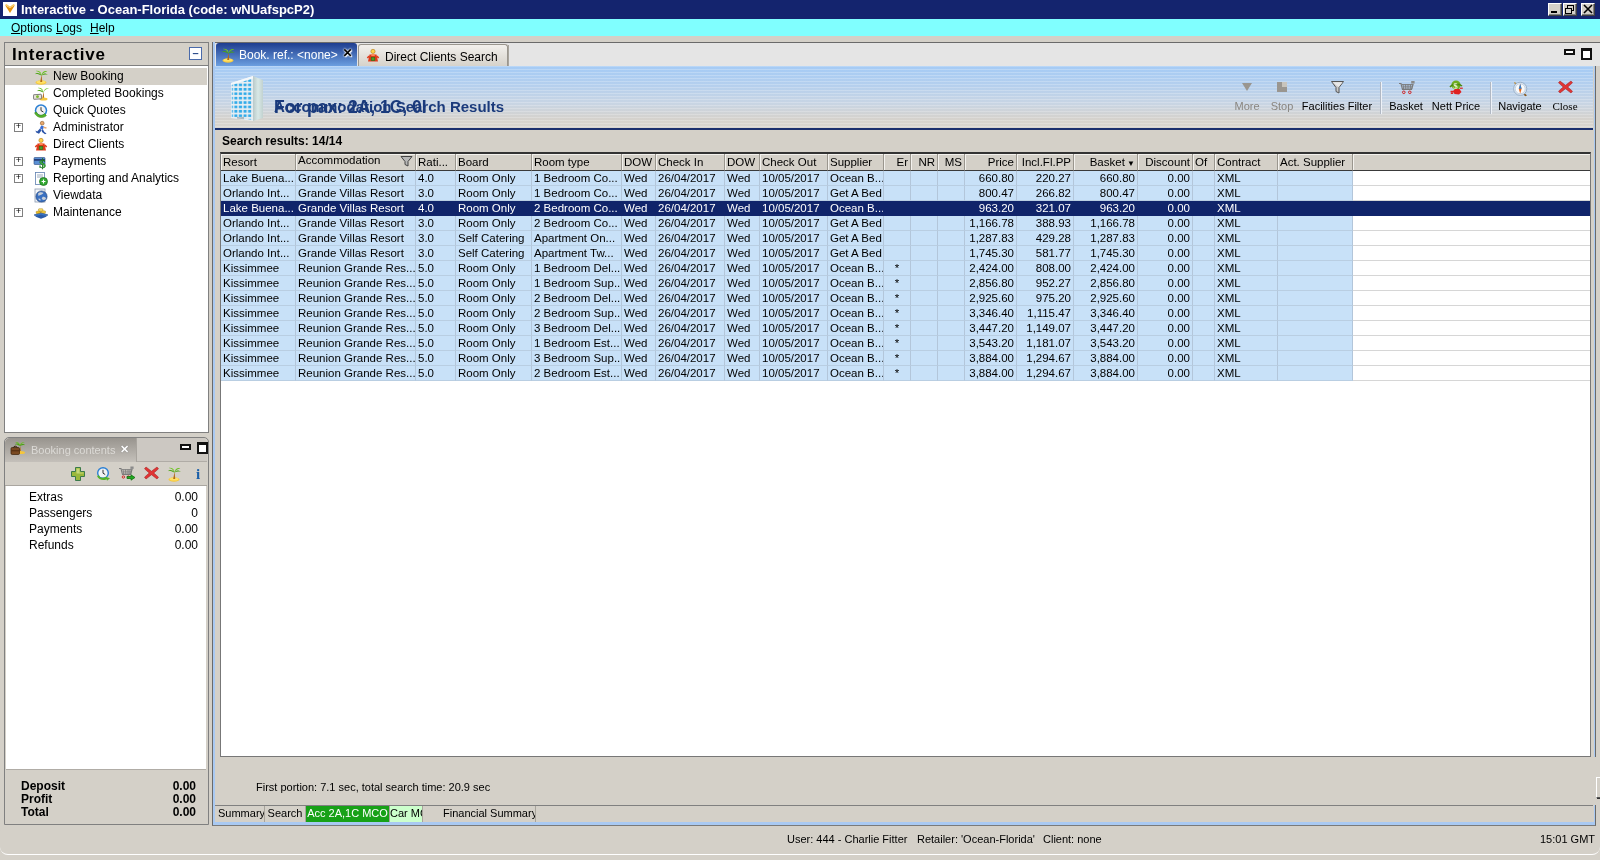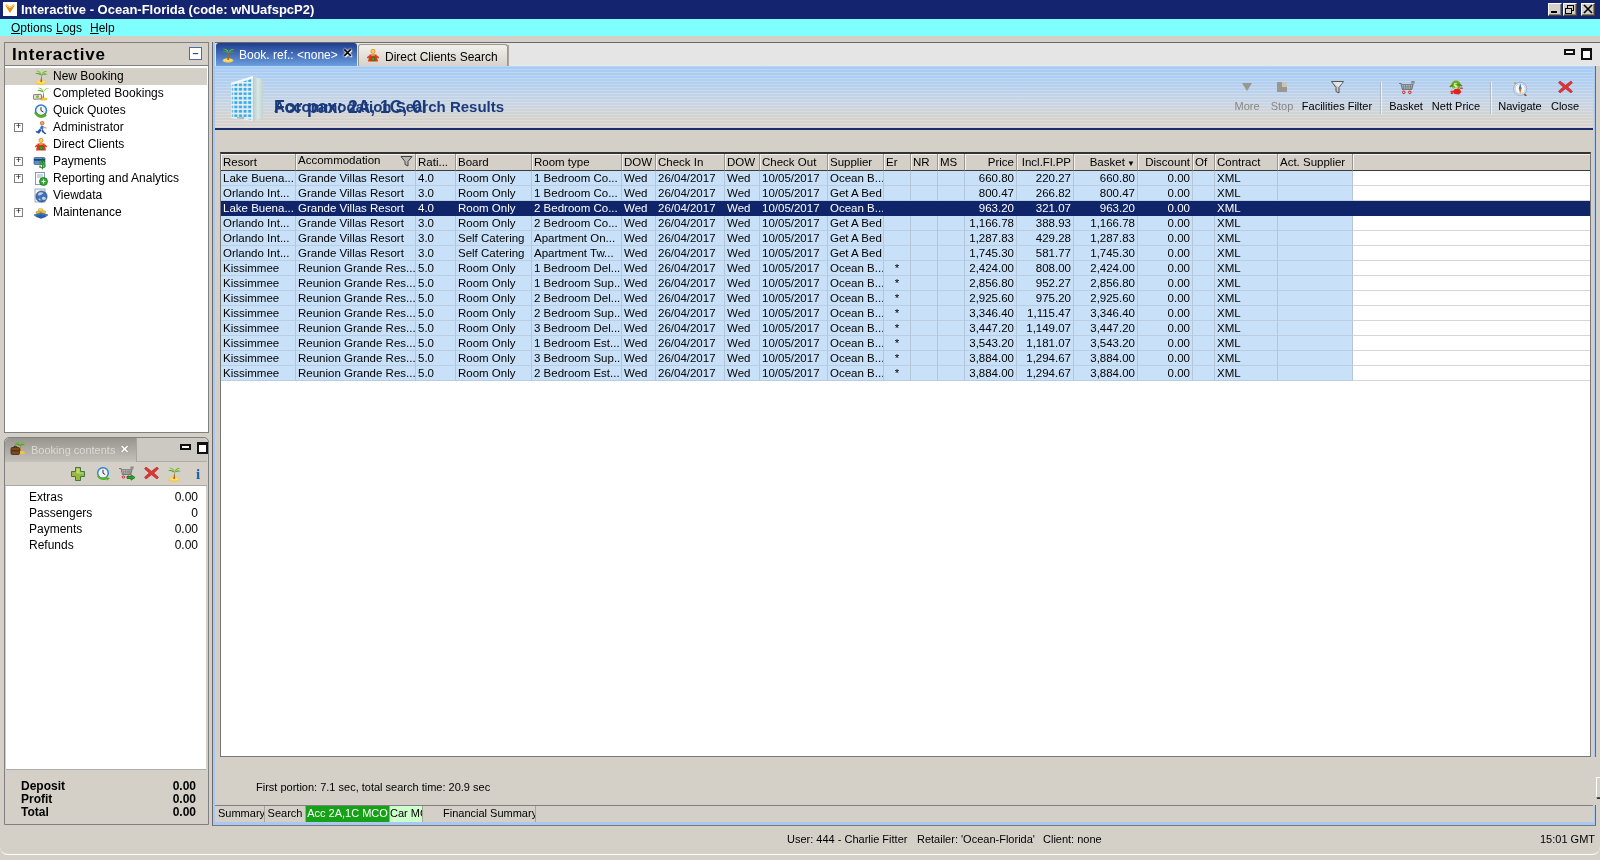--- a/index.html
+++ b/index.html
@@ -75,21 +75,21 @@
 #tablewrap { position:absolute; left:5px; top:110px; width:1371px; height:605px; background:#fff; border:1px solid #777; border-top:2px solid #333; }
 table { border-collapse:separate; border-spacing:0; table-layout:fixed; width:1369px; }
 td, th { box-sizing:border-box; overflow:hidden; white-space:nowrap; padding:0 2px; font-size:11.5px; font-weight:normal; text-align:left; }
 thead th { height:17px; background:#d4d0c8; border-right:1px solid #9a968e; border-bottom:1px solid #3a3a3a; box-shadow:inset 1px 1px 0 #f4f2ee; }
 tbody td { height:15px; line-height:14px; background:#c8e1f8; border-right:1px solid #b3c6da; border-bottom:1px solid #b9cee2; }
 tbody td.r { text-align:right; }
 tbody td.c { text-align:center; }
 tbody td.f { background:#fff; border-right:none; border-bottom:1px solid #d6d6d6; }
 tbody tr.sel td { background:#10246a; color:#fff; border-right-color:#10246a; border-bottom-color:#10246a; }
 th.r { text-align:right; }
-th.c { text-align:left; }
+th.c { text-align:right; }
 #fth { border-right:none; }
 
 #mfooter { position:absolute; left:0; top:715px; width:1482px; height:48px; background:#d4d0c8;margin-left:36px; }
 #mfooter .ftxt { position:absolute; left:5px; top:24px; font-size:11px; }
 #ibtn { position:absolute; left:1345px; top:20px; width:23px; height:21px; background:#d4d0c8; border:1px solid #fff; border-right-color:#555; border-bottom-color:#555; box-shadow:1px 1px 0 #333; text-align:center; }
 #footline { position:absolute; left:0; top:763px; width:1378px; height:1px; background:#808080; }
 #btabs { position:absolute; left:0; top:764px; width:1378px; height:16px; background:#d4d0c8; }
 #btabs .bt { position:absolute; top:0; height:16px; line-height:15px; font-size:11px; text-align:center; border-right:1px solid #a8a49c; overflow:hidden; white-space:nowrap; }
 #btabs .green { background:#17a117; color:#fff; }
 #btabs .lgreen { background:#ccffcc; color:#000; }
@@ -420,29 +420,32 @@
           <span class="ticn"><svg width="18" height="18" viewBox="0 0 18 18">
 <path d="M3 2 L5.5 3 L4 4.8 Z" fill="#c08a30"></path>
 <path d="M13.5 13 L16 15.5 L14.2 16.2 L12.6 14.4" fill="#8a5a20"></path>
 <circle cx="9.2" cy="8.8" r="6.6" fill="#dde8f4" stroke="#9ab0c8" stroke-width="1"></circle>
 <circle cx="9.2" cy="8.8" r="5" fill="#f8fafc" stroke="#b8c8da" stroke-width="0.8"></circle>
 <path d="M9.2 3.8 L10.6 8.8 L9.2 13.8 L7.8 8.8 Z" fill="#e86a1a"></path>
 <path d="M9.2 3.8 L10.6 8.8 L7.8 8.8 Z" fill="#2a7fd4"></path>
 </svg></span>
           <span class="tlbl">Navigate</span>
         </div>
-<div class="tbtn" style="left:1322px;width:56px;">
+<div class="tbtn" style="left:1322px;width:56px;font-family:Liberation Serif, serif;">
           <span class="ticn"><svg width="15" height="14" viewBox="0 0 15 14">
 <path d="M2 1 L7.5 5.2 L13 1 L14.5 2.8 L9.8 7 L14.5 11.2 L13 13 L7.5 8.8 L2 13 L0.5 11.2 L5.2 7 L0.5 2.8 Z" fill="#e03535" stroke="#a01818" stroke-width="0.5" stroke-linejoin="round"></path>
 </svg></span>
           <span class="tlbl">Close</span>
         </div>
 <div class="tsep" style="left:1166px;"></div>
 <div class="tsep" style="left:1276px;"></div>
  </div>
+ <div id="srlabel">
+        <span>Search results: 14/14</span>
+      </div>
  <div id="tablewrap">
   <table>
    <colgroup>
             <col style="width:75px">
             <col style="width:120px">
             <col style="width:40px">
             <col style="width:76px">
             <col style="width:90px">
             <col style="width:34px">
             <col style="width:69px">

